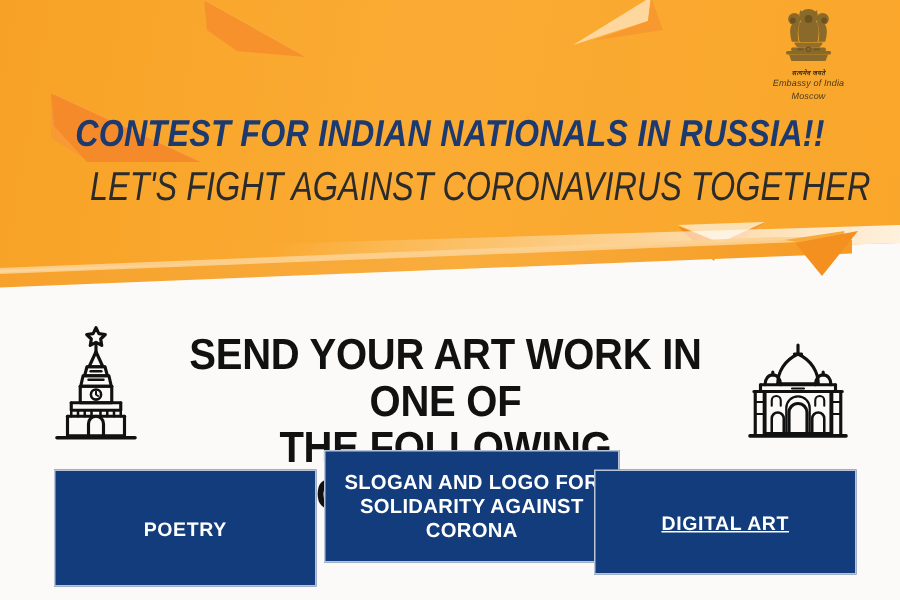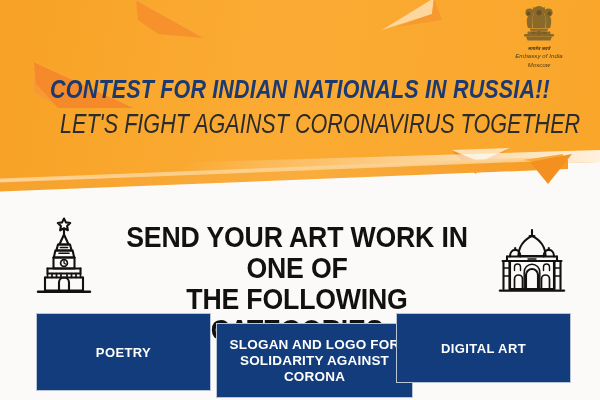--- a/index.html
+++ b/index.html
@@ -120,22 +120,22 @@
     position:absolute;
     background:#123c7b;
     border:1px solid #b9c4d6;
     color:#fff;
     font-family:"Liberation Sans Narrow","Liberation Sans",sans-serif;
     font-weight:bold;
     display:flex;align-items:center;justify-content:center;text-align:center;
     box-sizing:border-box;
   }
   #cat-0{left:36px;top:13px;width:175px;height:78px;font-size:13px;letter-spacing:.4px;}
-  #cat-1{left:216px;top:23px;width:197px;height:75px;font-size:13.5px;line-height:16px;letter-spacing:.2px;padding:0 6px;}
-  #cat-2{left:396px;top:13px;width:175px;height:70px;font-size:13px;letter-spacing:.4px;}
+  #cat-1{left:216px;top:0;width:197px;height:75px;font-size:13.5px;line-height:16px;letter-spacing:.2px;padding:0 6px;}
+  #cat-2{left:396px;top:13px;width:175px;height:70px;font-size:13px;letter-spacing:.4px;text-decoration:underline;}
 </style>
 </head>
 <body>
 
 <div id="poster">
 
   <div class="header-wrap">
 
     <div class="header-bg2"></div>
 

